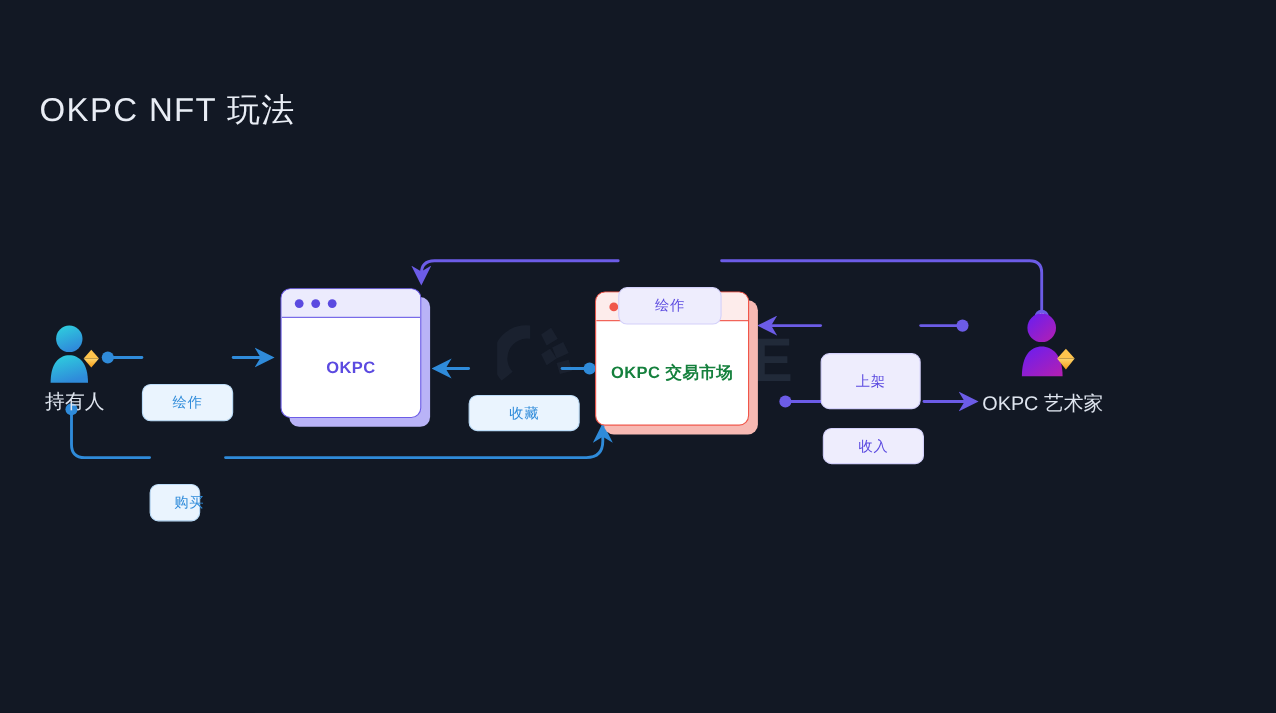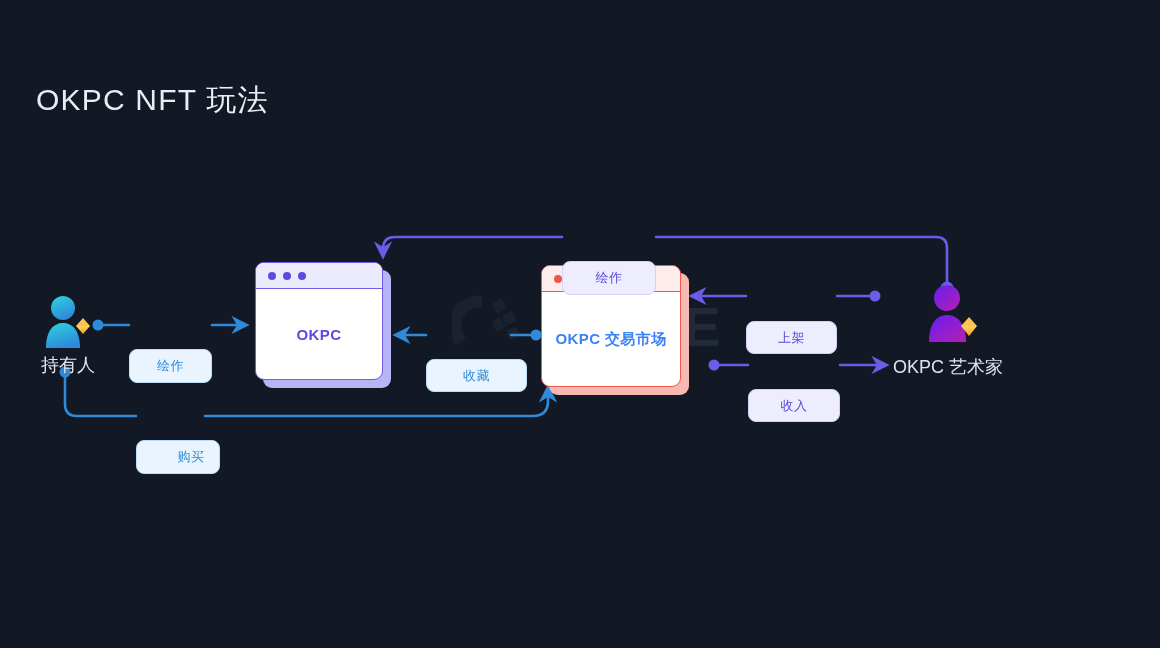--- a/index.html
+++ b/index.html
@@ -57,35 +57,35 @@
   #win-okpc .frame { border:1.5px solid #6c5ce7; }
   #win-okpc .bar   { background:#ecebfd; border-bottom:1.5px solid #6c5ce7; }
   #win-okpc .dot   { background:#5b4ae0; }
   #win-okpc .body  { color:#5b4ae0; }
 
   #win-market { left:541px; top:265px; width:140px; height:122px; }
   #win-market .shadow { background:#f7b9b3; }
   #win-market .frame { border:1.5px solid #f0564a; }
   #win-market .bar   { background:#fdeceb; border-bottom:1.5px solid #f0564a; }
   #win-market .dot   { background:#f0564a; }
-  #win-market .body  { color:#3b82f6; }
+  #win-market .body  { color:#15803d; }
 
   
   .chip {
     position:absolute; display:flex; align-items:center; justify-content:center;
     border-radius:8px; font-size:13px; letter-spacing:.6px; white-space:nowrap;margin-top:41px;
   }
   .chip.blue   { background:#eaf4fe; border:1px solid #bcdcf8; color:#2f8bda; }
   .chip.purple { background:#eeedfd; border:1px solid #d3d0fa; color:#5b4ae0; }
 
   #chip-create-left  { left:129px; top:308px; width:83px; height:34px; }
   #chip-collect      { left:426px; top:318px; width:101px; height:33px; }
-  #chip-buy          { left:136px; top:399px; width:84px; height:34px;padding-left:26px; }
+  #chip-buy          { left:136px; top:399px; width:46px; height:34px;padding-left:26px; }
   #chip-create-top   { left:562px; top:220px; width:94px; height:34px; }
-  #chip-list         { left:746px; top:280px; width:91px; height:33px; }
+  #chip-list         { left:746px; top:280px; width:91px; height:51px; }
   #chip-income       { left:748px; top:348px; width:92px; height:33px; }
 
   
   .actor { position:absolute; }
   .actor .label {
     position:absolute; left:50%; transform:translateX(-50%);
     top:56px; font-size:18px; color:#dfe5ef; white-space:nowrap;
   }
   #actor-holder { left:40px; top:295px; }
   #actor-holder .label { left:28px; top:58px; }

